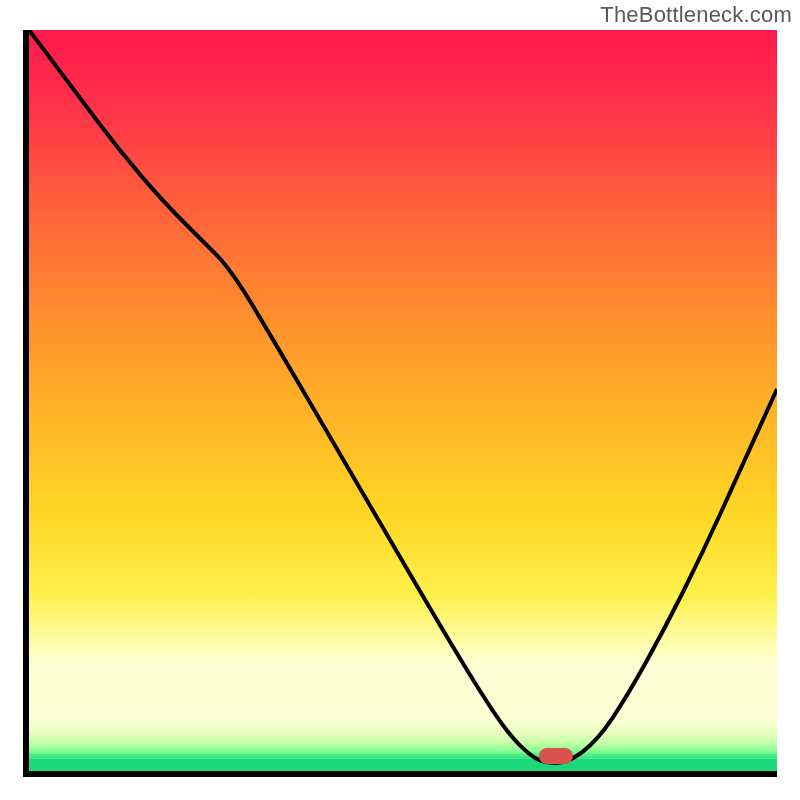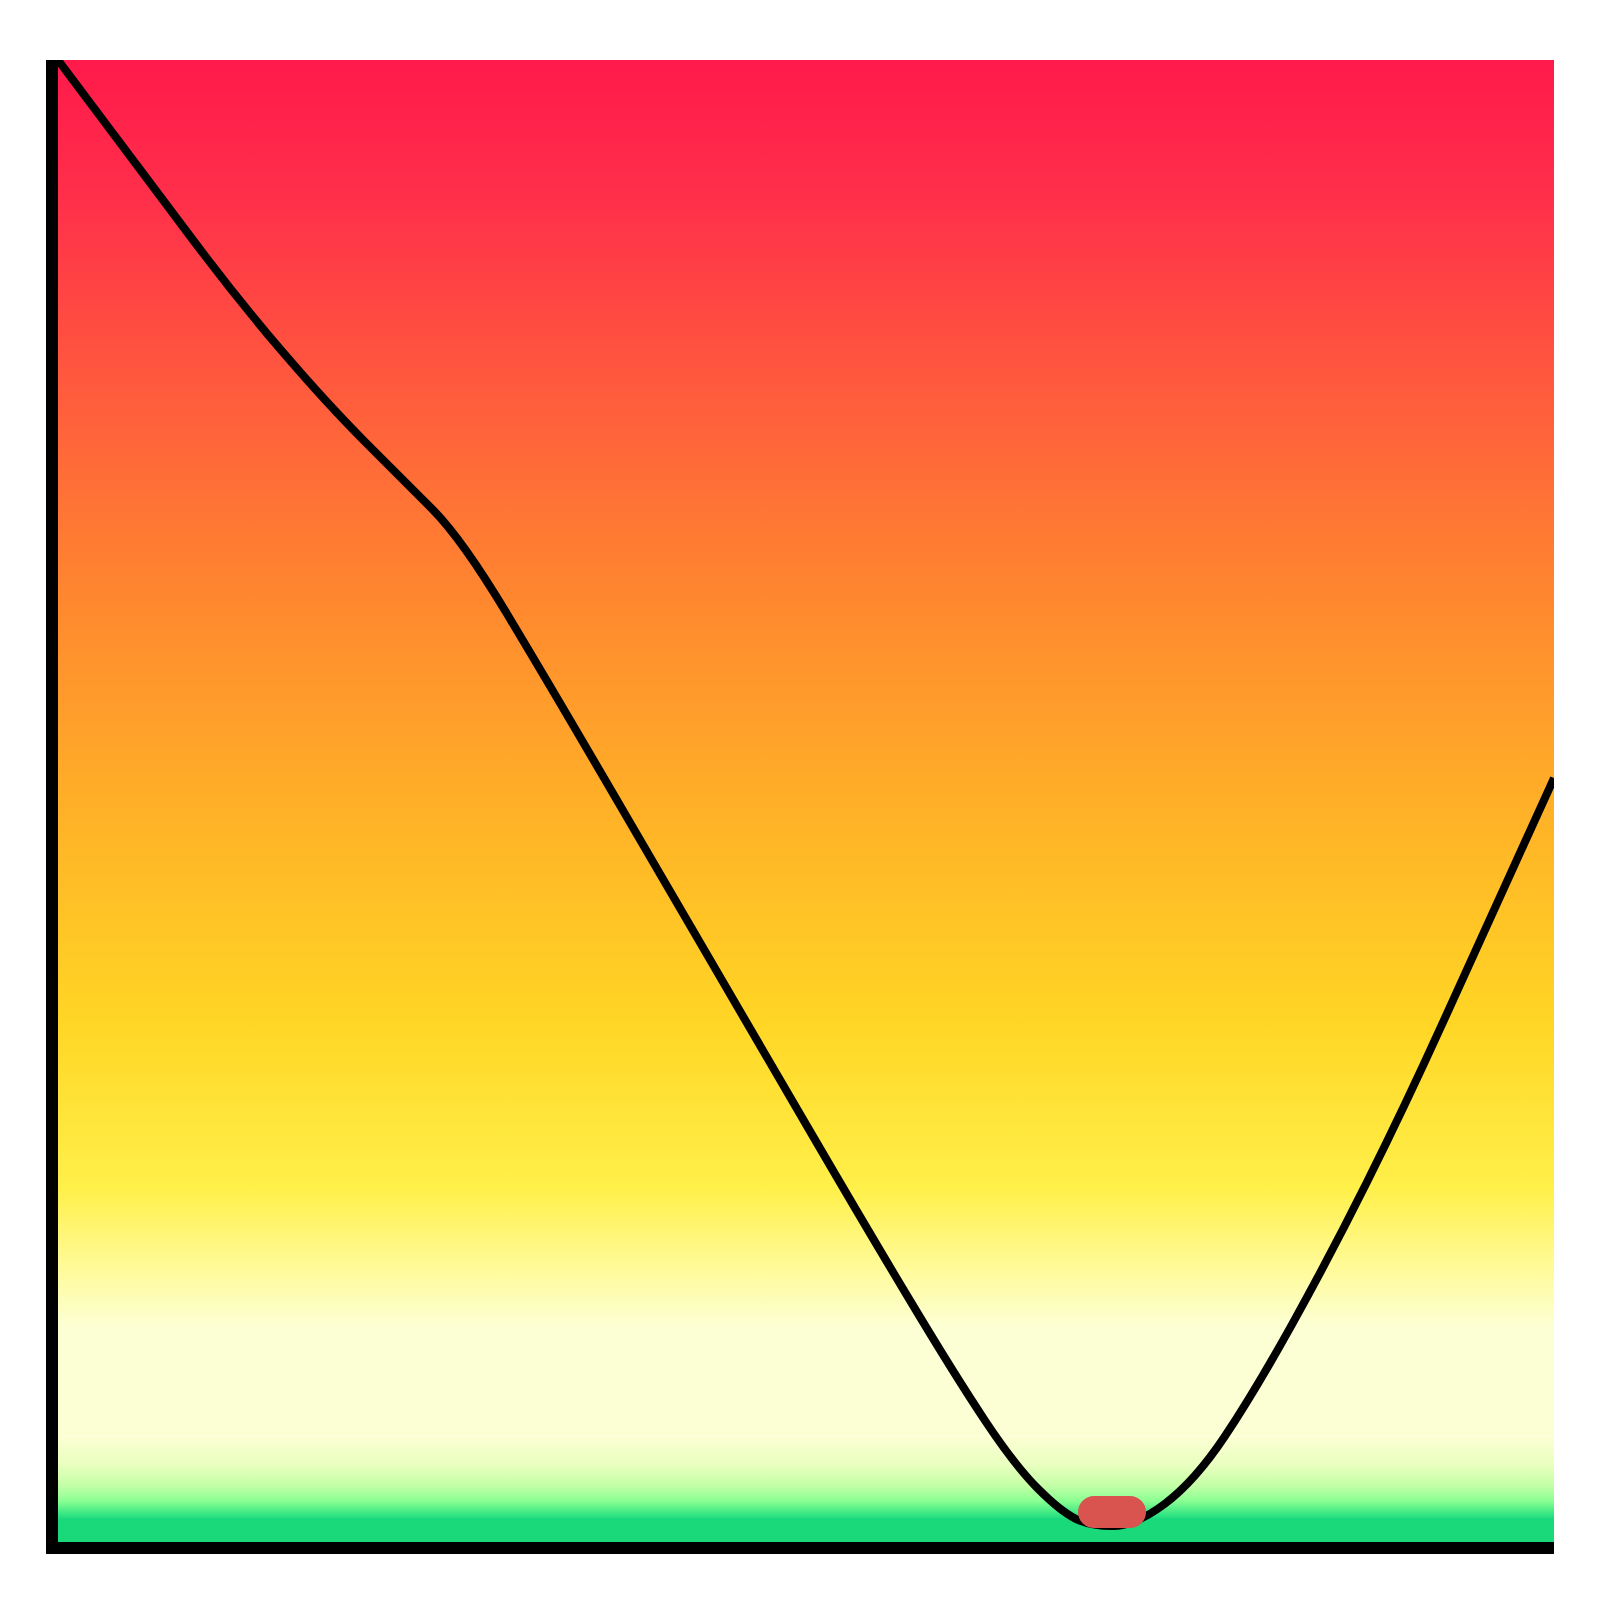--- a/index.html
+++ b/index.html
@@ -48,20 +48,21 @@
     width: 34px;
     height: 16px;
     border-radius: 8px;
     background: #d9534f;
     transform: translate(-50%, -50%);
   }
 </style>
 </head>
 <body>
 <div class="wrap">
+  <div class="watermark">TheBottleneck.com</div>
 
   <div class="plot">
 
     <svg class="bg-gradient" viewBox="0 0 100 100" preserveAspectRatio="none">
       <defs>
 
         <linearGradient id="grad-main" x1="0" y1="0" x2="0" y2="1">
           <stop offset="0%" stop-color="#ff1a4b"></stop>
           <stop offset="10%" stop-color="#ff2f4a"></stop>
           <stop offset="25%" stop-color="#ff5e3c"></stop>

